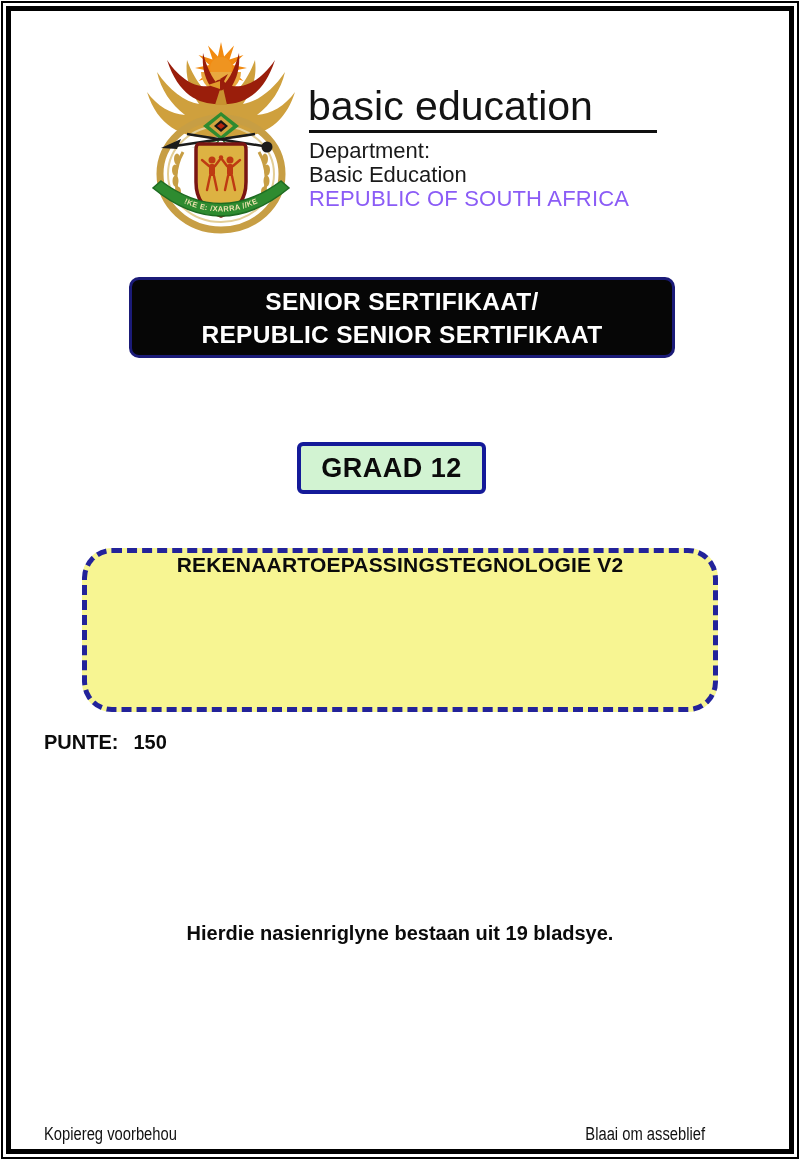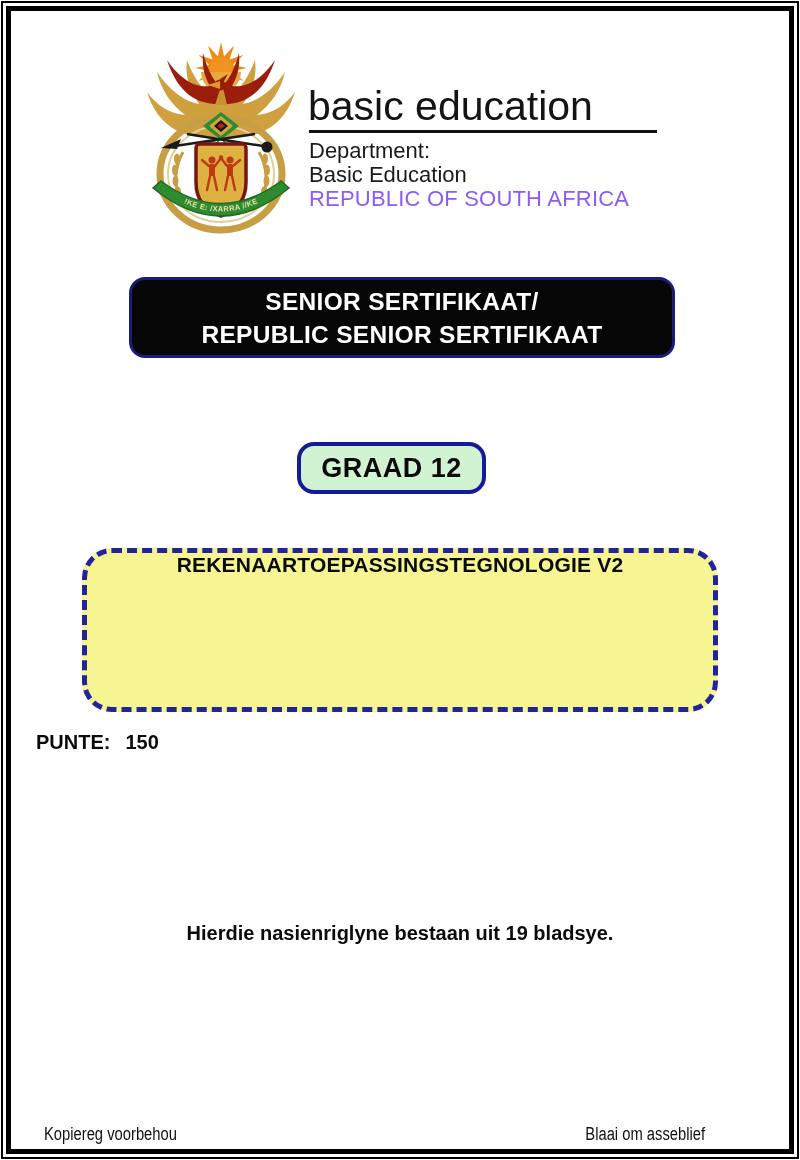--- a/index.html
+++ b/index.html
@@ -28,46 +28,46 @@
   .dept {
     position: absolute; left: 309px; top: 139px;
     font-size: 22px; line-height: 24px; color: #1a1a1a;
   }
   .dept-bold { font-weight: 400; letter-spacing: 0.2px; color: #8b5cf6; }
 
   
   .banner {
     position: absolute; left: 129px; top: 277px; width: 546px; height: 81px;
     box-sizing: border-box;
-    background: #060606; border: 3px solid #1b1b78; border-radius: 16px;
+    background: #060606; border: 3px solid #1b1b78; border-radius: 10px;
     color: #ffffff; font-weight: 700; font-size: 24.5px; line-height: 33px;
     letter-spacing: 0.3px; text-align: center;
     display: flex; flex-direction: column; justify-content: center;
   }
 
   
   .grade-box {
     position: absolute; left: 297px; top: 442px; width: 189px; height: 52px;
     box-sizing: border-box;
-    background: #d2f3d2; border: 4px solid #141a99; border-radius: 17px;
+    background: #d2f3d2; border: 4px solid #141a99; border-radius: 6px;
     display: flex; align-items: center; justify-content: center;
     font-weight: 700; font-size: 27px; letter-spacing: 0.5px;
   }
 
   
   .subject-box {
     position: absolute; left: 82px; top: 548px; width: 636px; height: 164px;
     box-sizing: border-box;
     background: #f7f592; border: 5px dashed #23239a; border-radius: 30px;
     display: flex; flex-direction: row; justify-content: center; gap: 21px;
     text-align: center; font-weight: 700; font-size: 21px; letter-spacing: 0.2px;
   }
 
   
-  .marks { position: absolute; left: 36px; top: 731px; font-size: 20px; font-weight: 700; }
+  .marks { position: absolute; left: 44px; top: 731px; font-size: 20px; font-weight: 700; }
   .marks-value { margin-left: 15px; }
 
   
   .pages-note {
     position: absolute; left: 0; top: 922px; width: 100%;
     text-align: center; font-weight: 700; font-size: 20px;
   }
 
   
   .footer-left, .footer-right {

